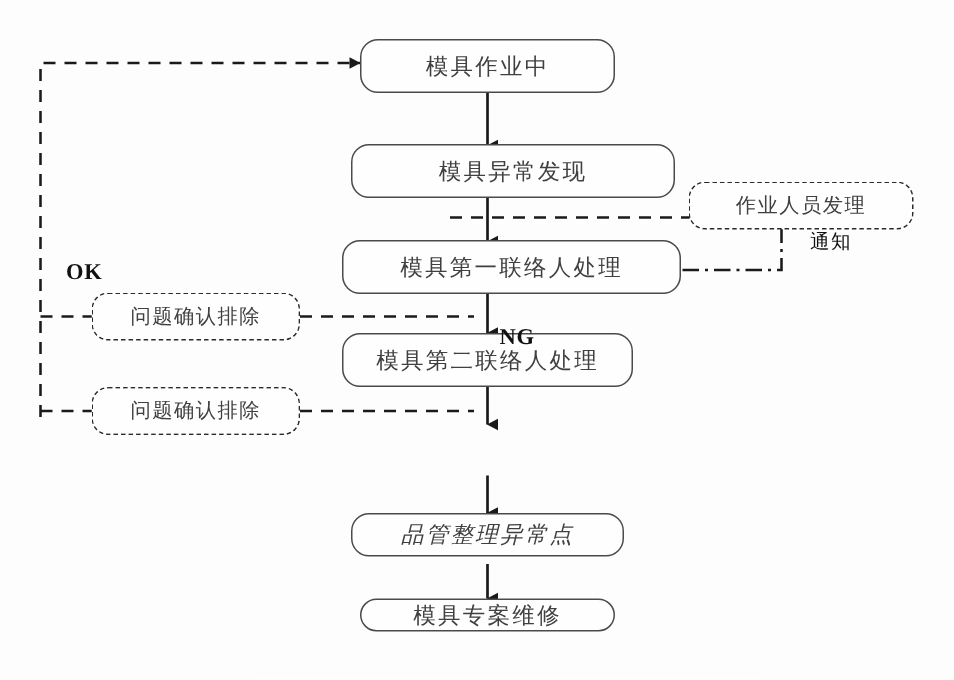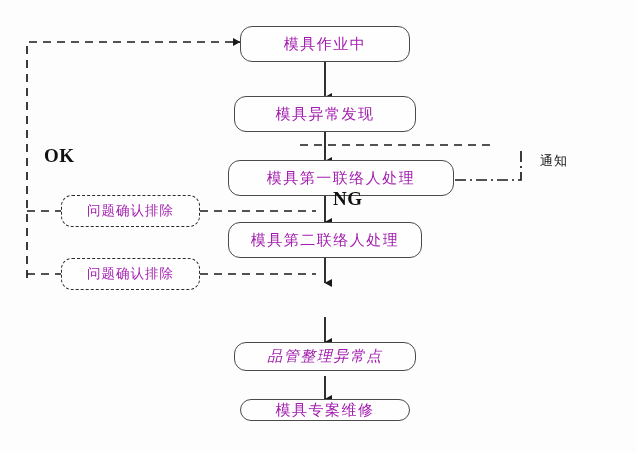--- a/index.html
+++ b/index.html
@@ -23,21 +23,21 @@
   }
   .node {
     position: absolute;
     box-sizing: border-box;
     display: flex;
     align-items: center;
     justify-content: center;
     background: #fefefe;
     border: 1.6px solid #4a4a4a;
     border-radius: 12px;
-    color: #a21caf;
+    color: #404040;
     font-size: 15px;
     letter-spacing: 1.5px;
     white-space: nowrap;
     font-family: "Liberation Serif", "DejaVu Serif", serif;
   }
   .node.dashed {
     border-style: dashed;
     border-width: 1.7px;
     border-color: #2b2b2b;
     border-radius: 11px;
@@ -47,22 +47,23 @@
     letter-spacing: 1px;
   }
   .label {
     position: absolute;
     color: #111111;
     white-space: nowrap;
   }
   .label.tag {
     font-family: "Liberation Serif", "DejaVu Serif", serif;
     font-weight: bold;
-    font-size: 19px;
+    font-size: 15px;
     letter-spacing: 0.5px;
+    margin-top: 29px;
   }
   .label.cn {
     font-family: "Liberation Serif", "DejaVu Serif", serif;
     font-size: 13px;
     letter-spacing: 1px;
   }
 </style>
 </head>
 <body>
 
@@ -101,41 +102,44 @@
 
     <g stroke="#1a1a1a" stroke-width="1.7" fill="none" stroke-dasharray="11 4 2 4">
       <path d="M521,151 L521,180 L432,180" marker-end="url(#arrowLeft)"></path>
     </g>
   </svg>
 
   <div class="node" style="left:240px; top:26px; width:170px; height:36px;">
     <span>模具作业中</span>
   </div>
 
-  <div class="node" style="left:234px; top:96px; width:182px; height:36px;">
+  <div class="node" style="left:234px; top:96px; width:216px; height:36px;">
     <span>模具异常发现</span>
   </div>
 
   <div class="node" style="left:228px; top:160px; width:226px; height:36px;">
     <span>模具第一联络人处理</span>
   </div>
 
   <div class="node" style="left:228px; top:222px; width:194px; height:36px;">
     <span>模具第二联络人处理</span>
   </div>
 
 
   <div class="node" style="left:234px; top:342px; width:182px; height:29px;font-style:italic;">
     <span>品管整理异常点</span>
   </div>
 
   <div class="node" style="left:240px; top:399px; width:170px; height:22px;">
     <span>模具专案维修</span>
   </div>
 
+  <div class="node dashed small" style="left:459px; top:121px; width:150px; height:32px;">
+    <span>作业人员发理</span>
+  </div>
 
   <div class="node dashed small" style="left:61px; top:195px; width:139px; height:32px;">
     <span>问题确认排除</span>
   </div>
 
   <div class="node dashed small" style="left:61px; top:258px; width:139px; height:32px;">
     <span>问题确认排除</span>
   </div>
 
   <div class="label tag" style="left:44px; top:145px;">OK</div>

